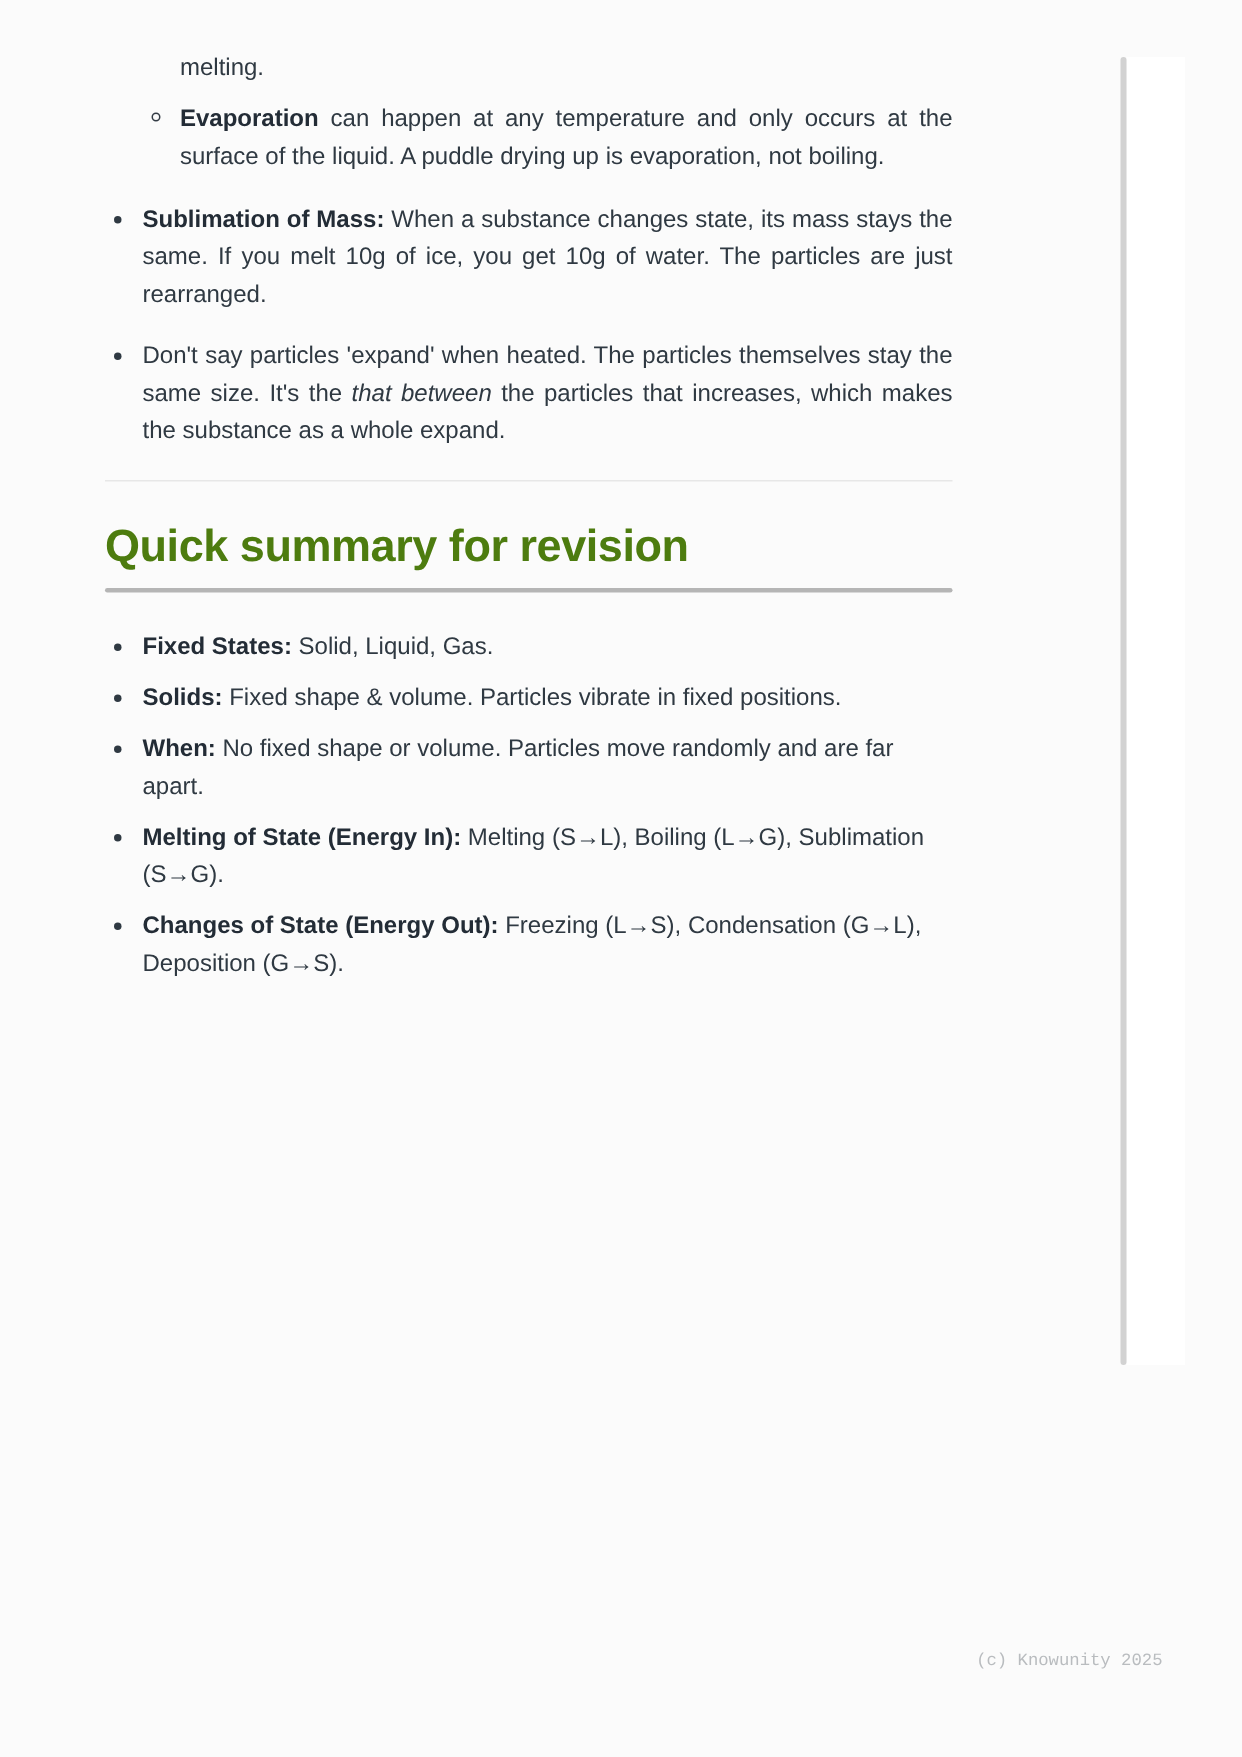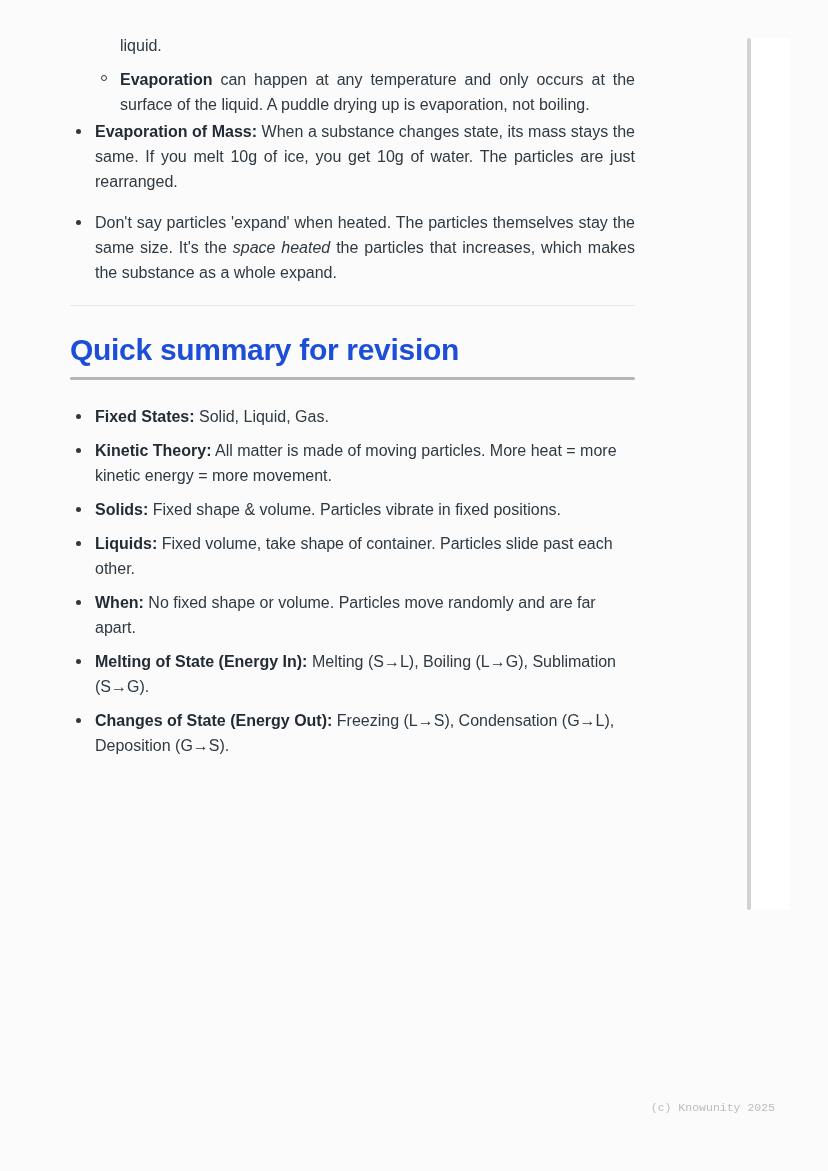--- a/index.html
+++ b/index.html
@@ -15,21 +15,21 @@
   .content {
     position: absolute;
     left: 70px; top: 33px;
     width: 565px;
     font-size: 16px;
     line-height: 25px;
   }
   ul { list-style: none; margin: 0; padding: 0; }
   li { position: relative; }
   
-  li.sub { padding-left: 50px; margin-bottom: 2px; text-align: justify; }
+  li.sub { padding-left: 50px; margin-bottom: 17px; text-align: justify; }
   li.sub.continuation { margin-bottom: 9px; }
   li.sub .marker {
     position: absolute; left: 31px; top: 8px;
     width: 6px; height: 6px;
     border: 1.5px solid #333b44; border-radius: 50%;
     background: transparent;
   }
   
   li.outer { padding-left: 25px; margin-bottom: 16px; text-align: justify; }
   li.outer .marker {
@@ -43,21 +43,21 @@
   .section-divider {
     border: none;
     border-top: 1px solid #e7e7e7;
     margin: 20px 0 0 0;
   }
   h1.section-heading {
     font-size: 30px;
     line-height: 36px;
     font-weight: bold;
     letter-spacing: -0.3px;
-    color: #1d4ed8;
+    color: #4d7c0f;
     margin: 26px 0 0 0;
   }
   .heading-underline {
     height: 3px;
     background: #b5b5b5;
     border-radius: 2px;
     margin-top: 9px;
   }
   ul.summary { margin-top: 24px; }
   ul.summary li { padding-left: 25px; margin-bottom: 9px; text-align: left; }
@@ -89,57 +89,49 @@
     font-family: Liberation Mono, monospace;
   }
 </style>
 </head>
 <body>
 
 <div class="content">
 
   <ul class="intro">
     <li class="sub continuation">
-      <span>liquid.</span>
+      <span>melting.</span>
     </li>
     <li class="sub">
       <span class="marker"></span>
       <strong>Evaporation</strong><span> can happen at any temperature and only occurs at the surface of the liquid. A puddle drying up is evaporation, not boiling.</span>
     </li>
     <li class="outer">
       <span class="marker"></span>
-      <strong>Evaporation of Mass:</strong><span> When a substance changes state, its mass stays the same. If you melt 10g of ice, you get 10g of water. The particles are just rearranged.</span>
+      <strong>Sublimation of Mass:</strong><span> When a substance changes state, its mass stays the same. If you melt 10g of ice, you get 10g of water. The particles are just rearranged.</span>
     </li>
     <li class="outer">
       <span class="marker"></span>
-      <span>Don't say particles 'expand' when heated. The particles themselves stay the same size. It's the </span><em>space heated</em><span> the particles that increases, which makes the substance as a whole expand.</span>
+      <span>Don't say particles 'expand' when heated. The particles themselves stay the same size. It's the </span><em>that between</em><span> the particles that increases, which makes the substance as a whole expand.</span>
     </li>
   </ul>
 
   <hr class="section-divider">
 
   <h1 class="section-heading">Quick summary for revision</h1>
   <div class="heading-underline"></div>
 
   <ul class="summary">
     <li>
       <span class="marker"></span>
       <strong>Fixed States:</strong><span> Solid, Liquid, Gas.</span>
     </li>
     <li>
       <span class="marker"></span>
-      <strong>Kinetic Theory:</strong><span> All matter is made of moving particles. More heat = more kinetic energy = more movement.</span>
-    </li>
-    <li>
-      <span class="marker"></span>
       <strong>Solids:</strong><span> Fixed shape &amp; volume. Particles vibrate in fixed positions.</span>
-    </li>
-    <li>
-      <span class="marker"></span>
-      <strong>Liquids:</strong><span> Fixed volume, take shape of container. Particles slide past each other.</span>
     </li>
     <li>
       <span class="marker"></span>
       <strong>When:</strong><span> No fixed shape or volume. Particles move randomly and are far apart.</span>
     </li>
     <li>
       <span class="marker"></span>
       <strong>Melting of State (Energy In):</strong><span> Melting (S→L), Boiling (L→G), Sublimation (S→G).</span>
     </li>
     <li>

